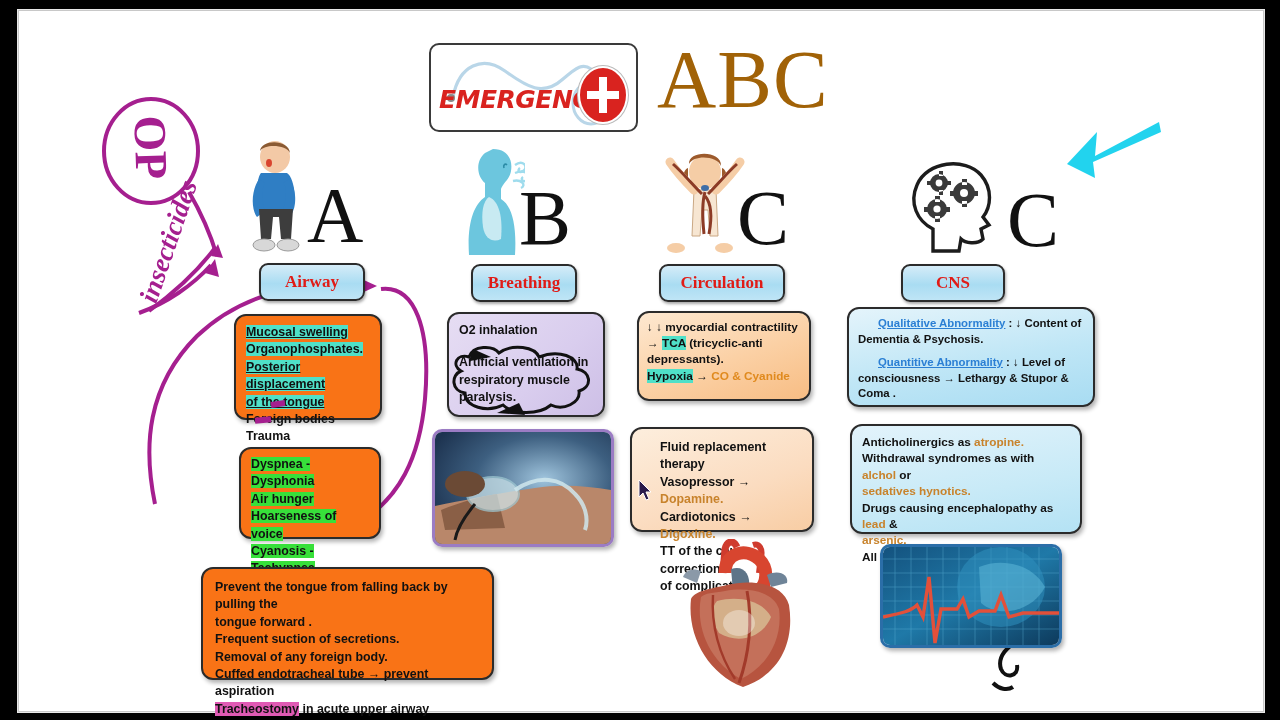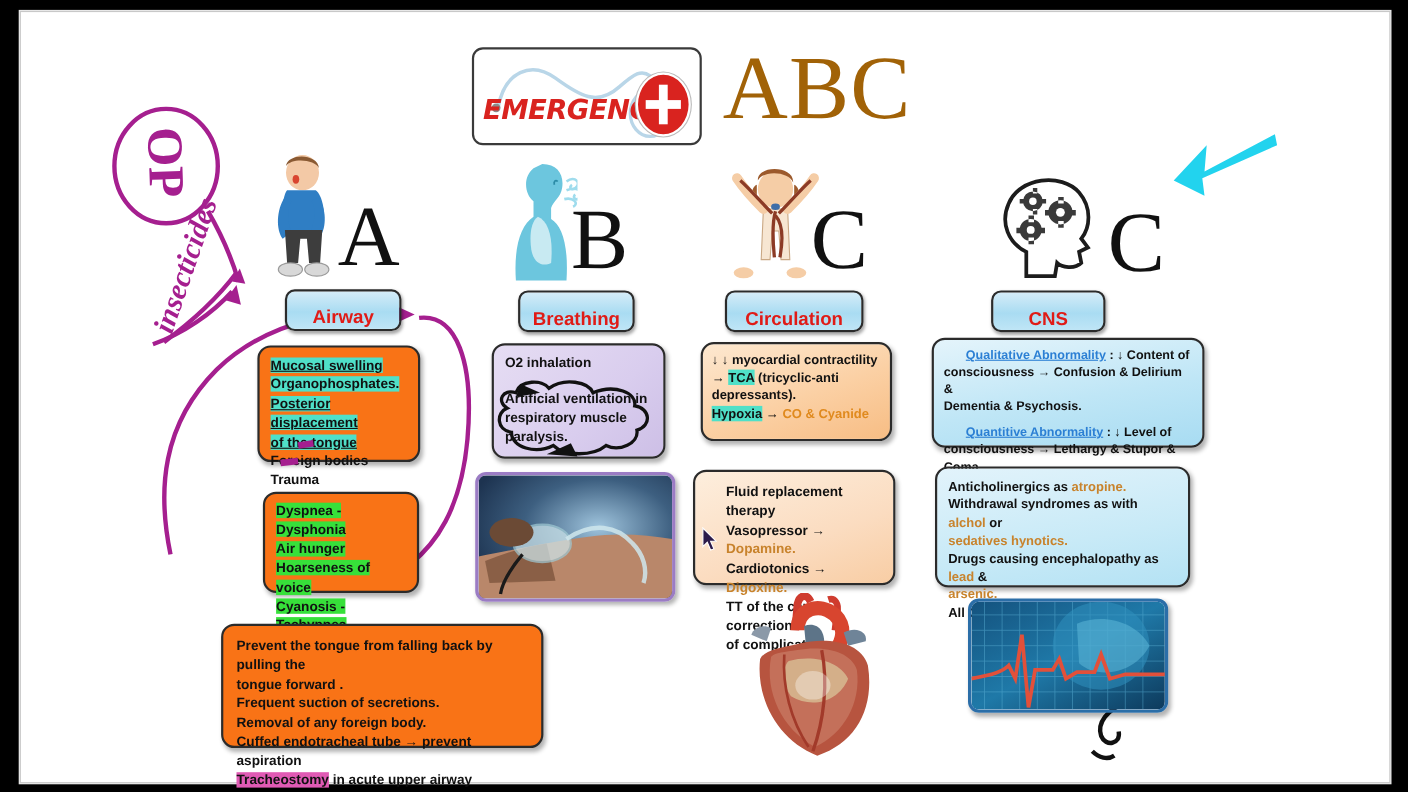--- a/index.html
+++ b/index.html
@@ -46,22 +46,23 @@
   
   .big-letter{
     font-family:"Liberation Serif", serif;
     font-size:78px;line-height:78px;color:#111;
   }
 
   
   .section-pill{
     height:34px;border:2px solid #2b2b2b;border-radius:9px;
     background:linear-gradient(180deg,#d5ecf8 0%,#a9dcf2 55%,#bfe5f6 100%);
-    display:flex;align-items:flex-end;justify-content:center;
+    display:flex;align-items:center;justify-content:center;
     box-shadow:1px 2px 3px rgba(0,0,0,.35);
+    font-family:Liberation Serif, serif;
   }
   .section-pill span{
     color:#e01b16;font-weight:bold;font-size:17px;
   }
 
   
   .box{
     border:2px solid #2b2b2b;border-radius:12px;
     box-shadow:2px 3px 4px rgba(0,0,0,.30);
     box-sizing:border-box;padding:8px 10px;
@@ -306,21 +307,20 @@
   <svg class="abs" style="left:1036px;top:105px;" width="110" height="76">
     <path d="M104 6 L40 40 L42 16 L12 48 L40 62 L38 46 L106 16 Z" fill="#22d3ee"></path>
   </svg>
 
   <div class="abs section-pill" style="left:882px;top:253px;width:100px;">
     <span>CNS</span>
   </div>
 
   <div class="abs box box-blue" style="left:828px;top:296px;width:248px;height:100px;padding:7px 9px;font-size:11.4px;line-height:15.6px;">
     <div><span class="t-blue-u">Qualitative Abnormality</span><span> : ↓ Content of</span></div>
-    <div><span>consciousness → Confusion &amp; Delirium &amp;</span></div>
     <div><span>Dementia &amp; Psychosis.</span></div>
     <div style="height:8px"></div>
     <div><span class="t-blue-u">Quantitive Abnormality</span><span> : ↓ Level of</span></div>
     <div><span>consciousness → Lethargy &amp; Stupor &amp; Coma .</span></div>
   </div>
 
   <div class="abs box box-blue2" style="left:831px;top:413px;width:232px;height:110px;padding:8px 10px;font-size:11.8px;line-height:16.4px;">
     <div><span>Anticholinergics as </span><span class="t-brown">atropine.</span></div>
     <div><span>Withdrawal syndromes as with </span><span class="t-brown">alchol</span><span> or</span></div>
     <div><span class="t-brown">sedatives hynotics.</span></div>

